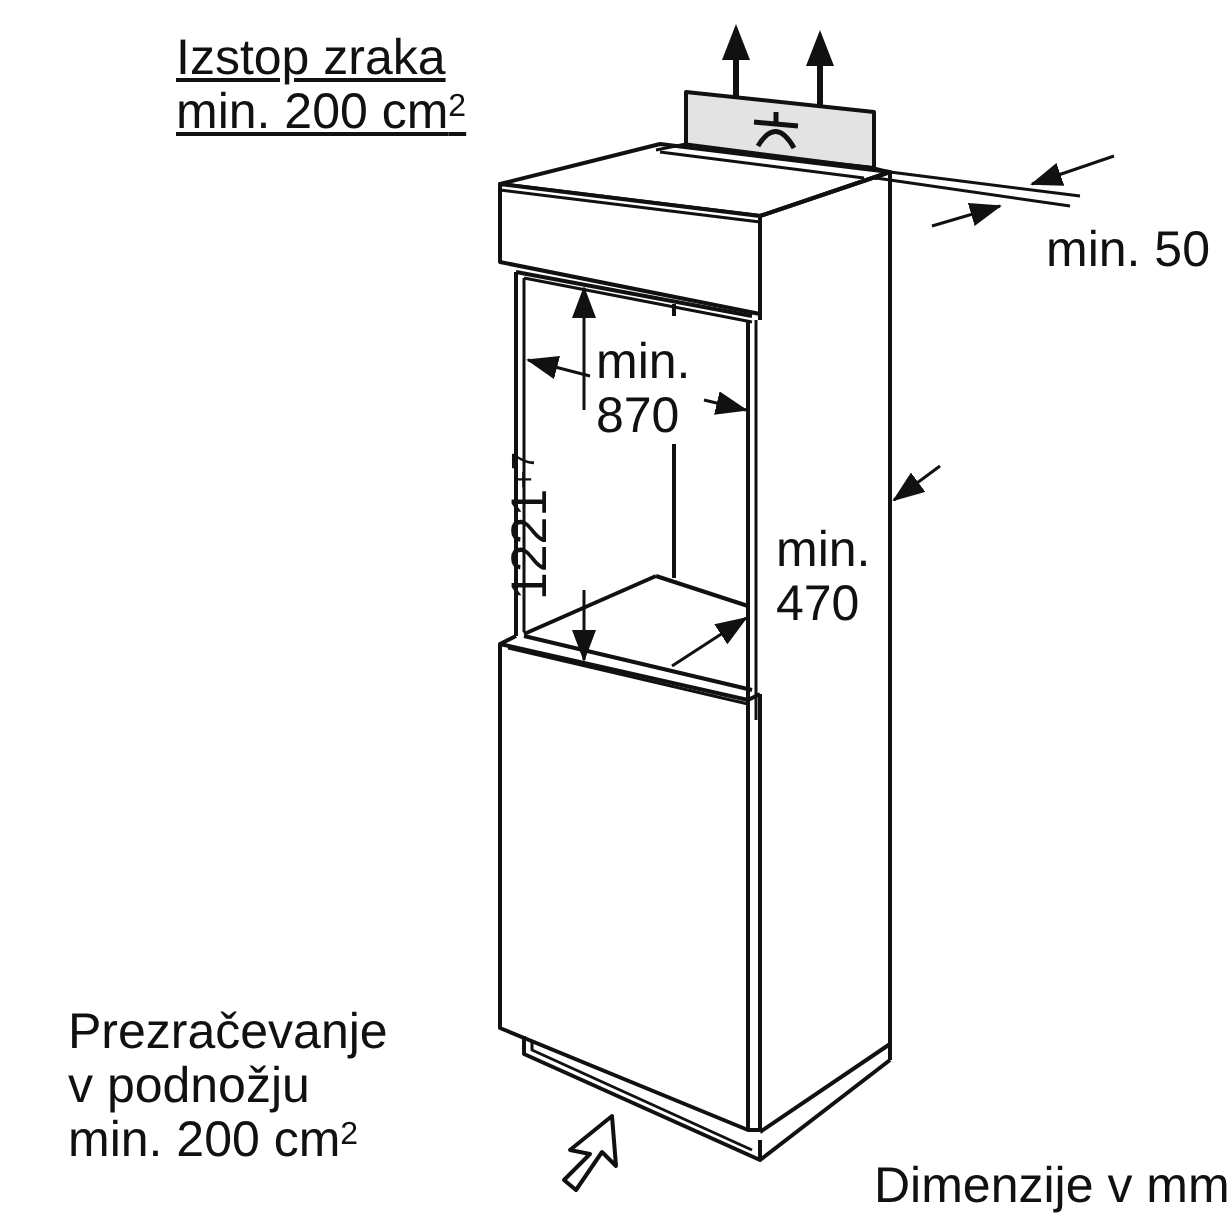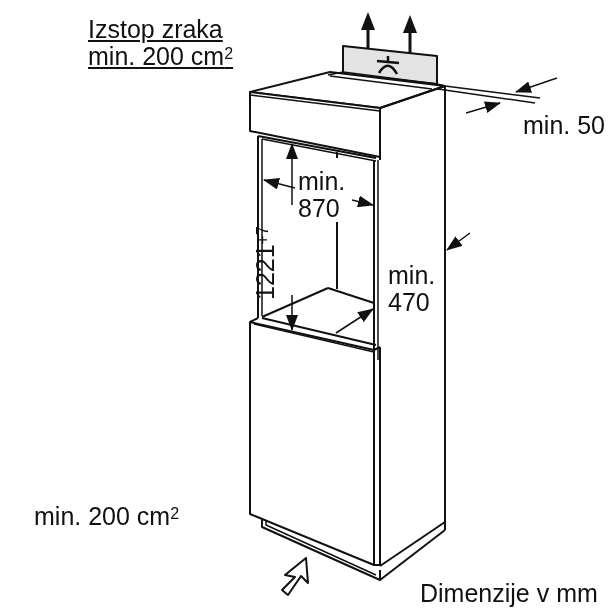--- a/index.html
+++ b/index.html
@@ -6,21 +6,21 @@
   body { width: 615px; height: 615px; position: relative; overflow: hidden; font-family: "Liberation Sans", sans-serif; color: #111; }
   .diagram { position: absolute; left: 0; top: 0; width: 615px; height: 615px; }
   .label { position: absolute; font-family: "Liberation Sans", sans-serif; font-size: 25px; line-height: 27px; color: #111; white-space: nowrap; }
   .label sup { font-size: 16px; position: relative; top: -3px; vertical-align: top; }
   .lbl-air-out { left: 88px; top: 16px; text-decoration: underline; }
   .lbl-min50 { left: 497px; top: 112px; margin-left: 26px; }
   .lbl-min560 { left: 298px; top: 168px; text-align: left; }
   .lbl-min550 { left: 388px; top: 262px; }
   .lbl-1221 { left: 252px; top: 300px; transform-origin: 0 0; transform: rotate(-90deg); }
   .lbl-plinth { left: 34px; top: 503px; }
-  .lbl-dims { left: 420px; top: 580px; }
+  .lbl-dims { left: 437px; top: 580px; }
 </style>
 </head>
 <body>
 
 <svg class="diagram" viewBox="0 0 615 615" width="615" height="615" xmlns="http://www.w3.org/2000/svg">
   <defs>
     <marker id="ah" markerWidth="10" markerHeight="10" refX="9" refY="5" orient="auto" markerUnits="userSpaceOnUse">
       <path d="M0,0 L10,5 L0,10 Z" fill="#111"></path>
     </marker>
     <marker id="ahs" markerWidth="16" markerHeight="12" refX="15" refY="6" orient="auto" markerUnits="userSpaceOnUse">
@@ -122,16 +122,18 @@
 </div>
 
 <div class="label lbl-min550">
   <div>min.</div>
   <div>470</div>
 </div>
 
 <div class="label lbl-1221"><span>1221</span><sup>+7</sup></div>
 
 <div class="label lbl-plinth">
+  <div>Prezračevanje</div>
+  <div>v podnožju</div>
   <div><span>min. 200 cm</span><sup>2</sup></div>
 </div>
 
 <div class="label lbl-dims">Dimenzije v mm</div>
 
 </body></html>

